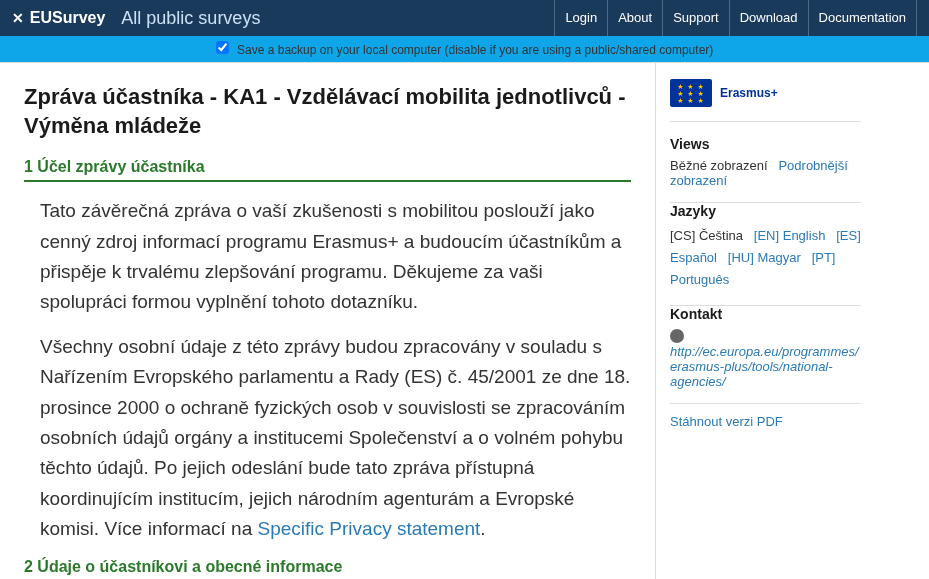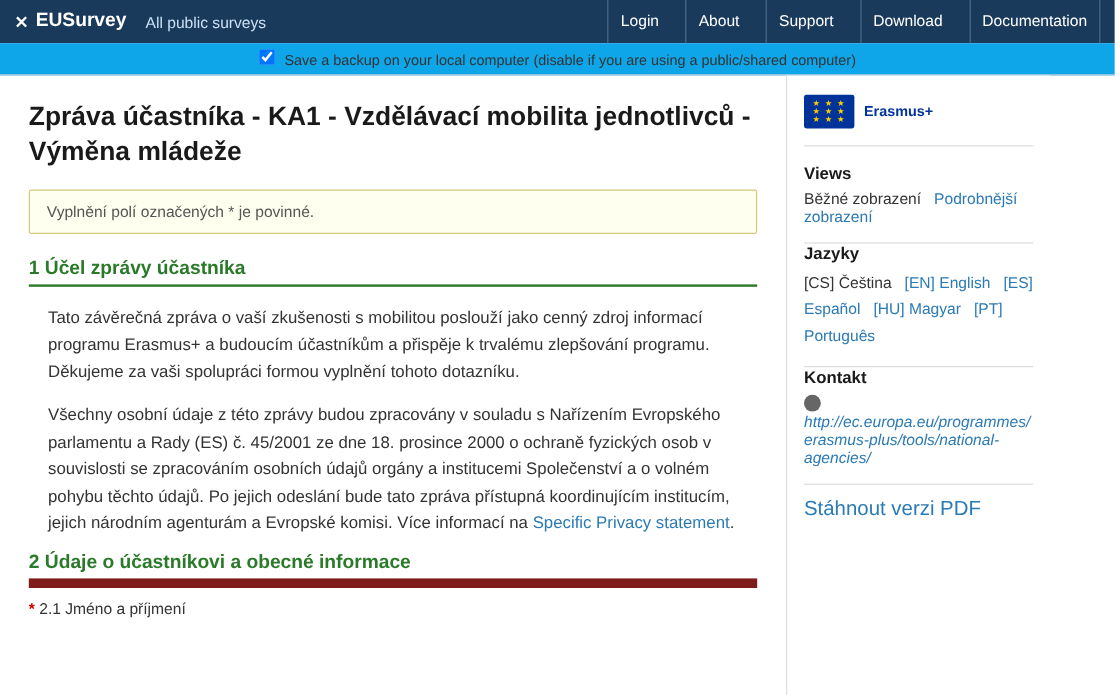--- a/index.html
+++ b/index.html
@@ -26,28 +26,28 @@
       color: #fff;
       font-size: 16px;
       font-weight: bold;
     }
     .logo-star {
       color: #fff;
       font-size: 14px;
     }
     .header-all-surveys {
       color: #cce0f5;
-      font-size: 13px;
+      font-size: 18px;
       cursor: pointer;
       text-decoration: none;
     }
     .header-nav {
       display: flex;
       align-items: center;
-      gap: 12px;
+      gap: 0;
     }
     .header-nav a {
       color: #fff;
       text-decoration: none;
       font-size: 13px;
       padding: 0 10px;
       border-left: 1px solid #4a6a8a;
       line-height: 36px;
     }
     .header-nav a:last-child {
@@ -102,21 +102,21 @@
     .section-heading {
       font-size: 16px;
       font-weight: bold;
       color: #2a7a2a;
       border-bottom: 2px solid #2a7a2a;
       padding-bottom: 4px;
       margin-bottom: 14px;
     }
 
     .section-text {
-      font-size: 14px;
+      font-size: 19px;
       color: #333;
       line-height: 1.6;
       margin-bottom: 14px;
       padding-left: 16px;
     }
 
     .section-text a {
       color: #2a7ab5;
       text-decoration: none;
       text-align: center;
@@ -241,21 +241,21 @@
       height: 14px;
       background: #666;
       border-radius: 50%;
       margin-right: 4px;
       vertical-align: middle;
       position: relative;
       top: -1px;
     }
 
     .pdf-link {
-      font-size: 17px;
+      font-size: 13px;
       color: #2a7ab5;
       text-decoration: none;
       margin-top: 10px;
       display: block;
     }
   </style>
 </head>
 <body>
 
 <div class="header">
@@ -279,21 +279,20 @@
   <input type="checkbox" checked="" style="">
   <span>Save a backup on your local computer (disable if you are using a public/shared computer)</span>
 </div>
 
 <div class="content-wrapper">
 
   <div class="main-content">
 
     <h1 class="survey-title">Zpráva účastníka - KA1 - Vzdělávací mobilita jednotlivců - Výměna mládeže</h1>
 
-    <div class="required-notice">Vyplnění polí označených * je povinné.</div>
 
     <h2 class="section-heading">1 Účel zprávy účastníka</h2>
 
     <p class="section-text">Tato závěrečná zpráva o vaší zkušenosti s mobilitou poslouží jako cenný zdroj informací programu Erasmus+ a budoucím účastníkům a přispěje k trvalému zlepšování programu. Děkujeme za vaši spolupráci formou vyplnění tohoto dotazníku.</p>
 
     <p class="section-text">
       <span>Všechny osobní údaje z této zprávy budou zpracovány v souladu s Nařízením Evropského parlamentu a Rady (ES) č. 45/2001 ze dne 18. prosince 2000 o ochraně fyzických osob v souvislosti se zpracováním osobních údajů orgány a institucemi Společenství a o volném pohybu těchto údajů. Po jejich odeslání bude tato zpráva přístupná koordinujícím institucím, jejich národním agenturám a Evropské komisi. Více informací na </span><a href="#">Specific Privacy statement</a><span>.</span>
     </p>
 
     <h2 class="section2-heading">2 Údaje o účastníkovi a obecné informace</h2>

